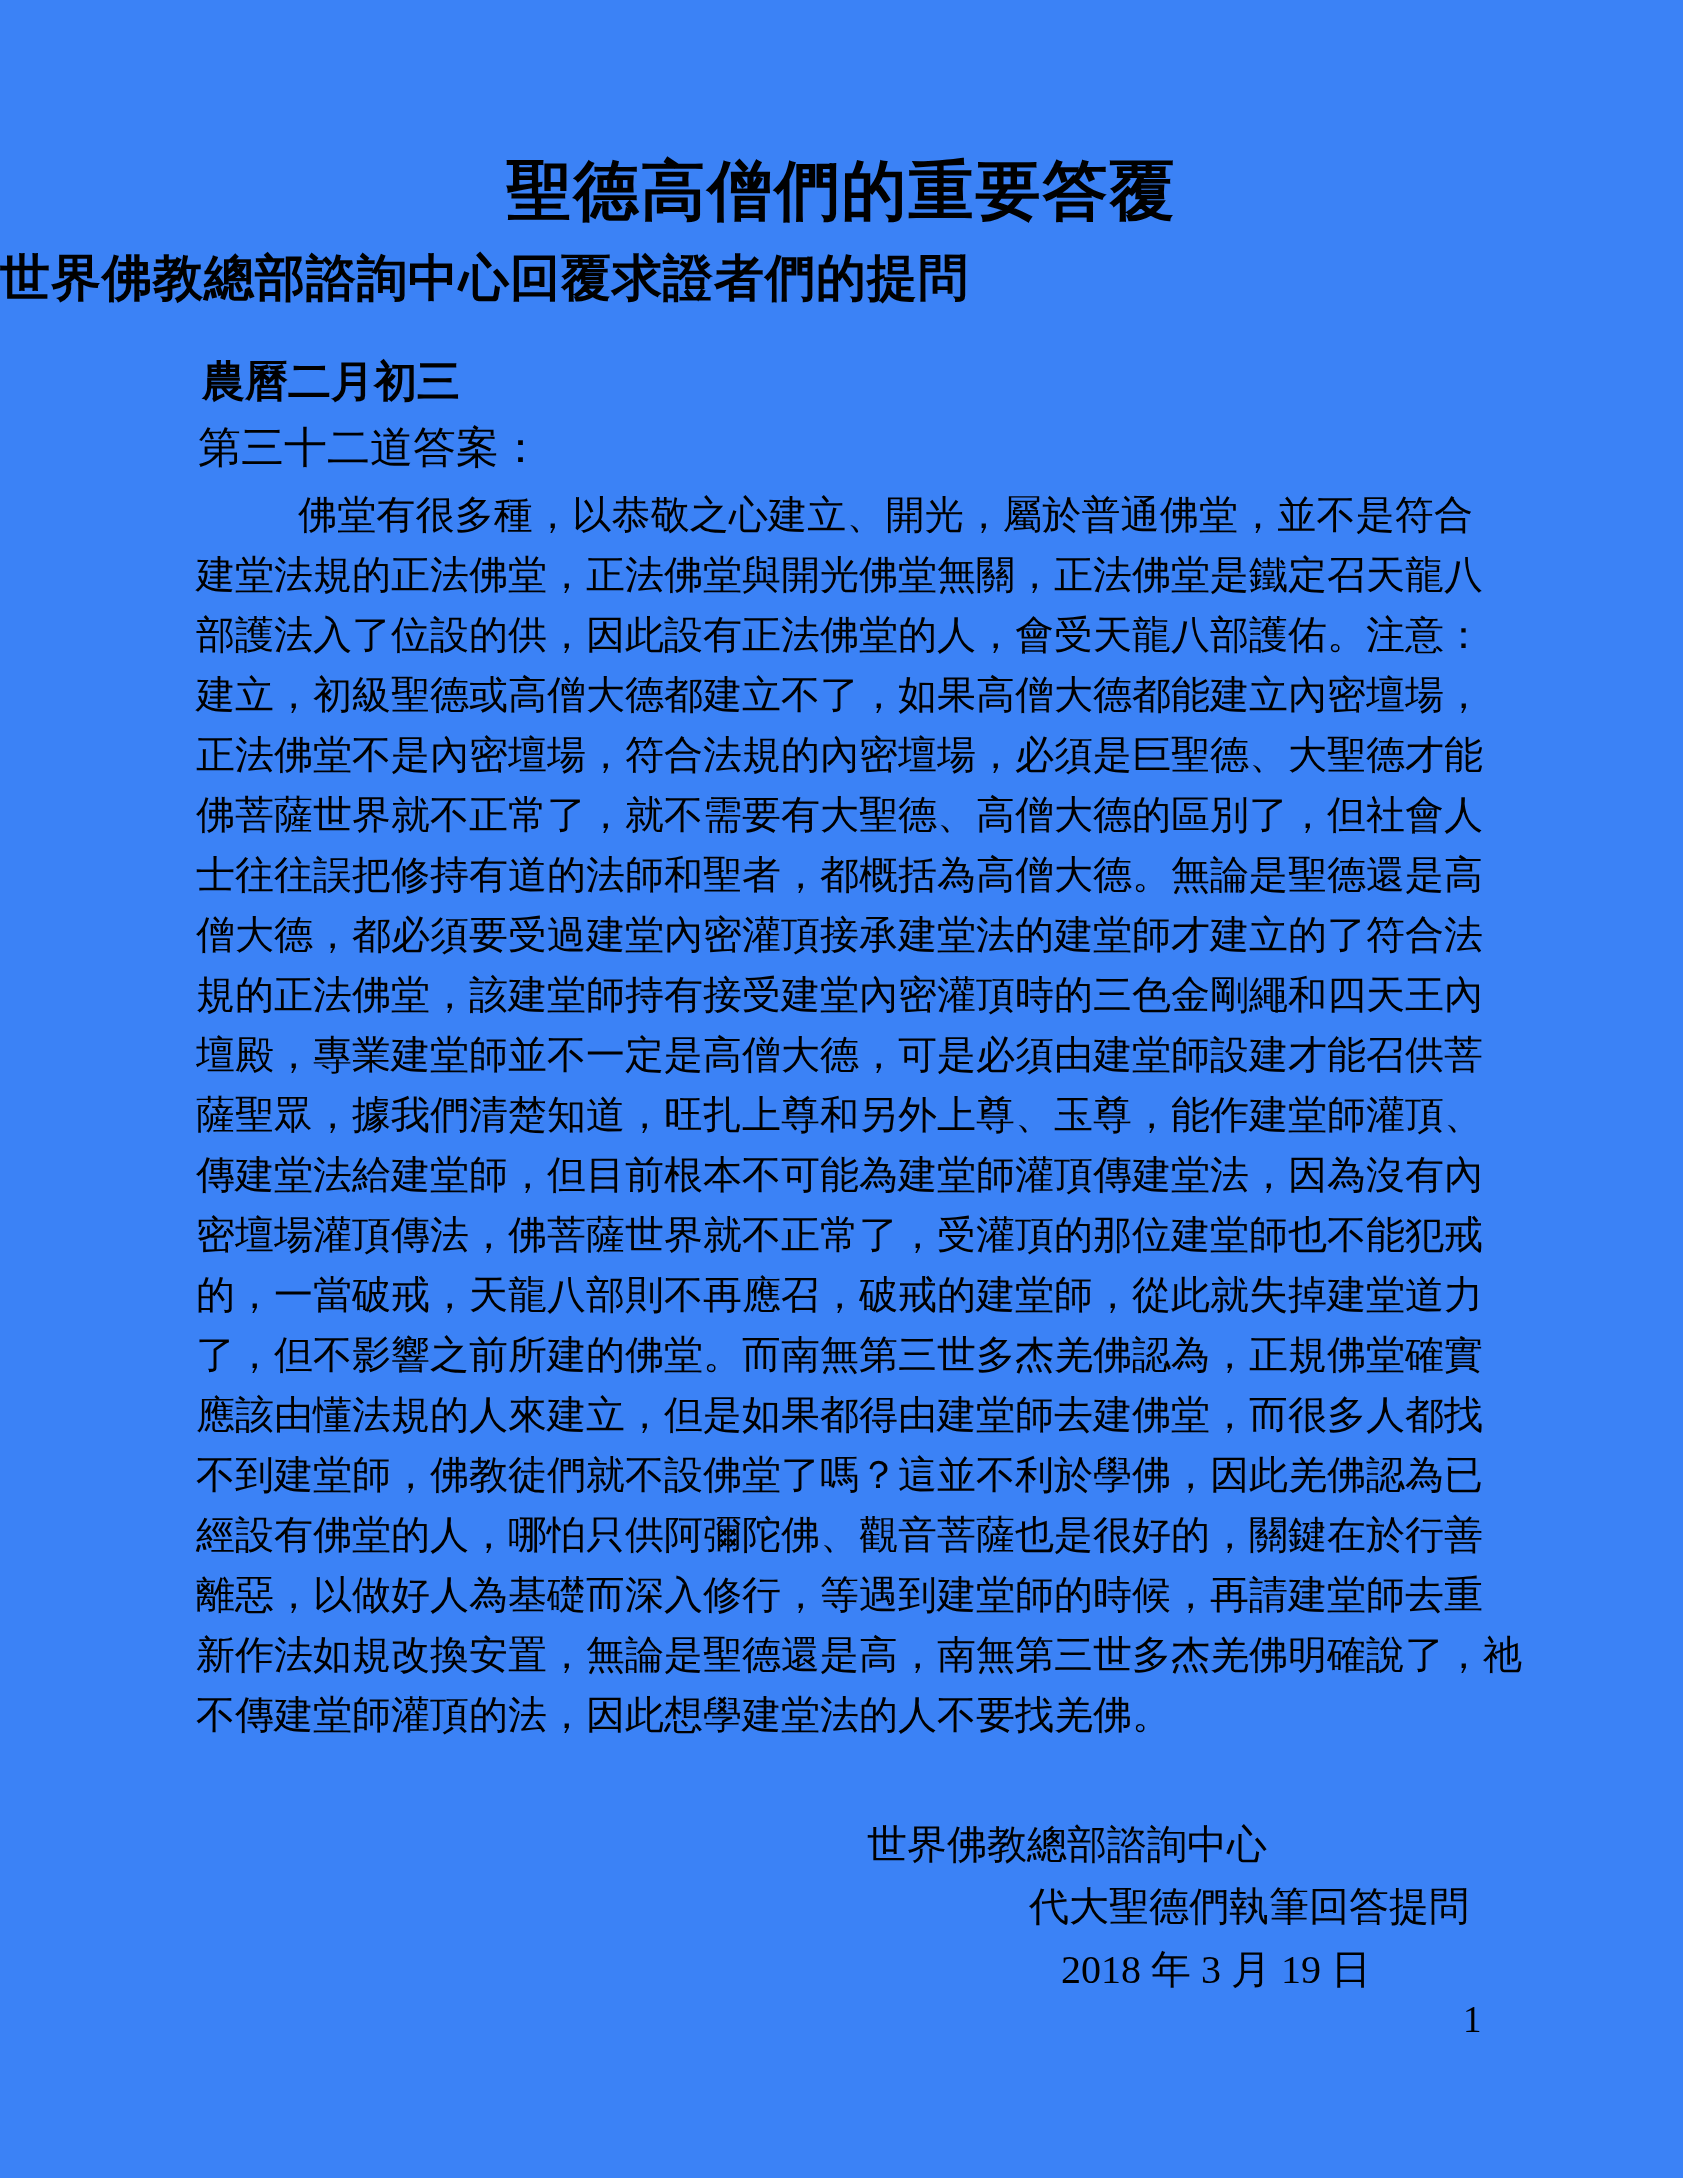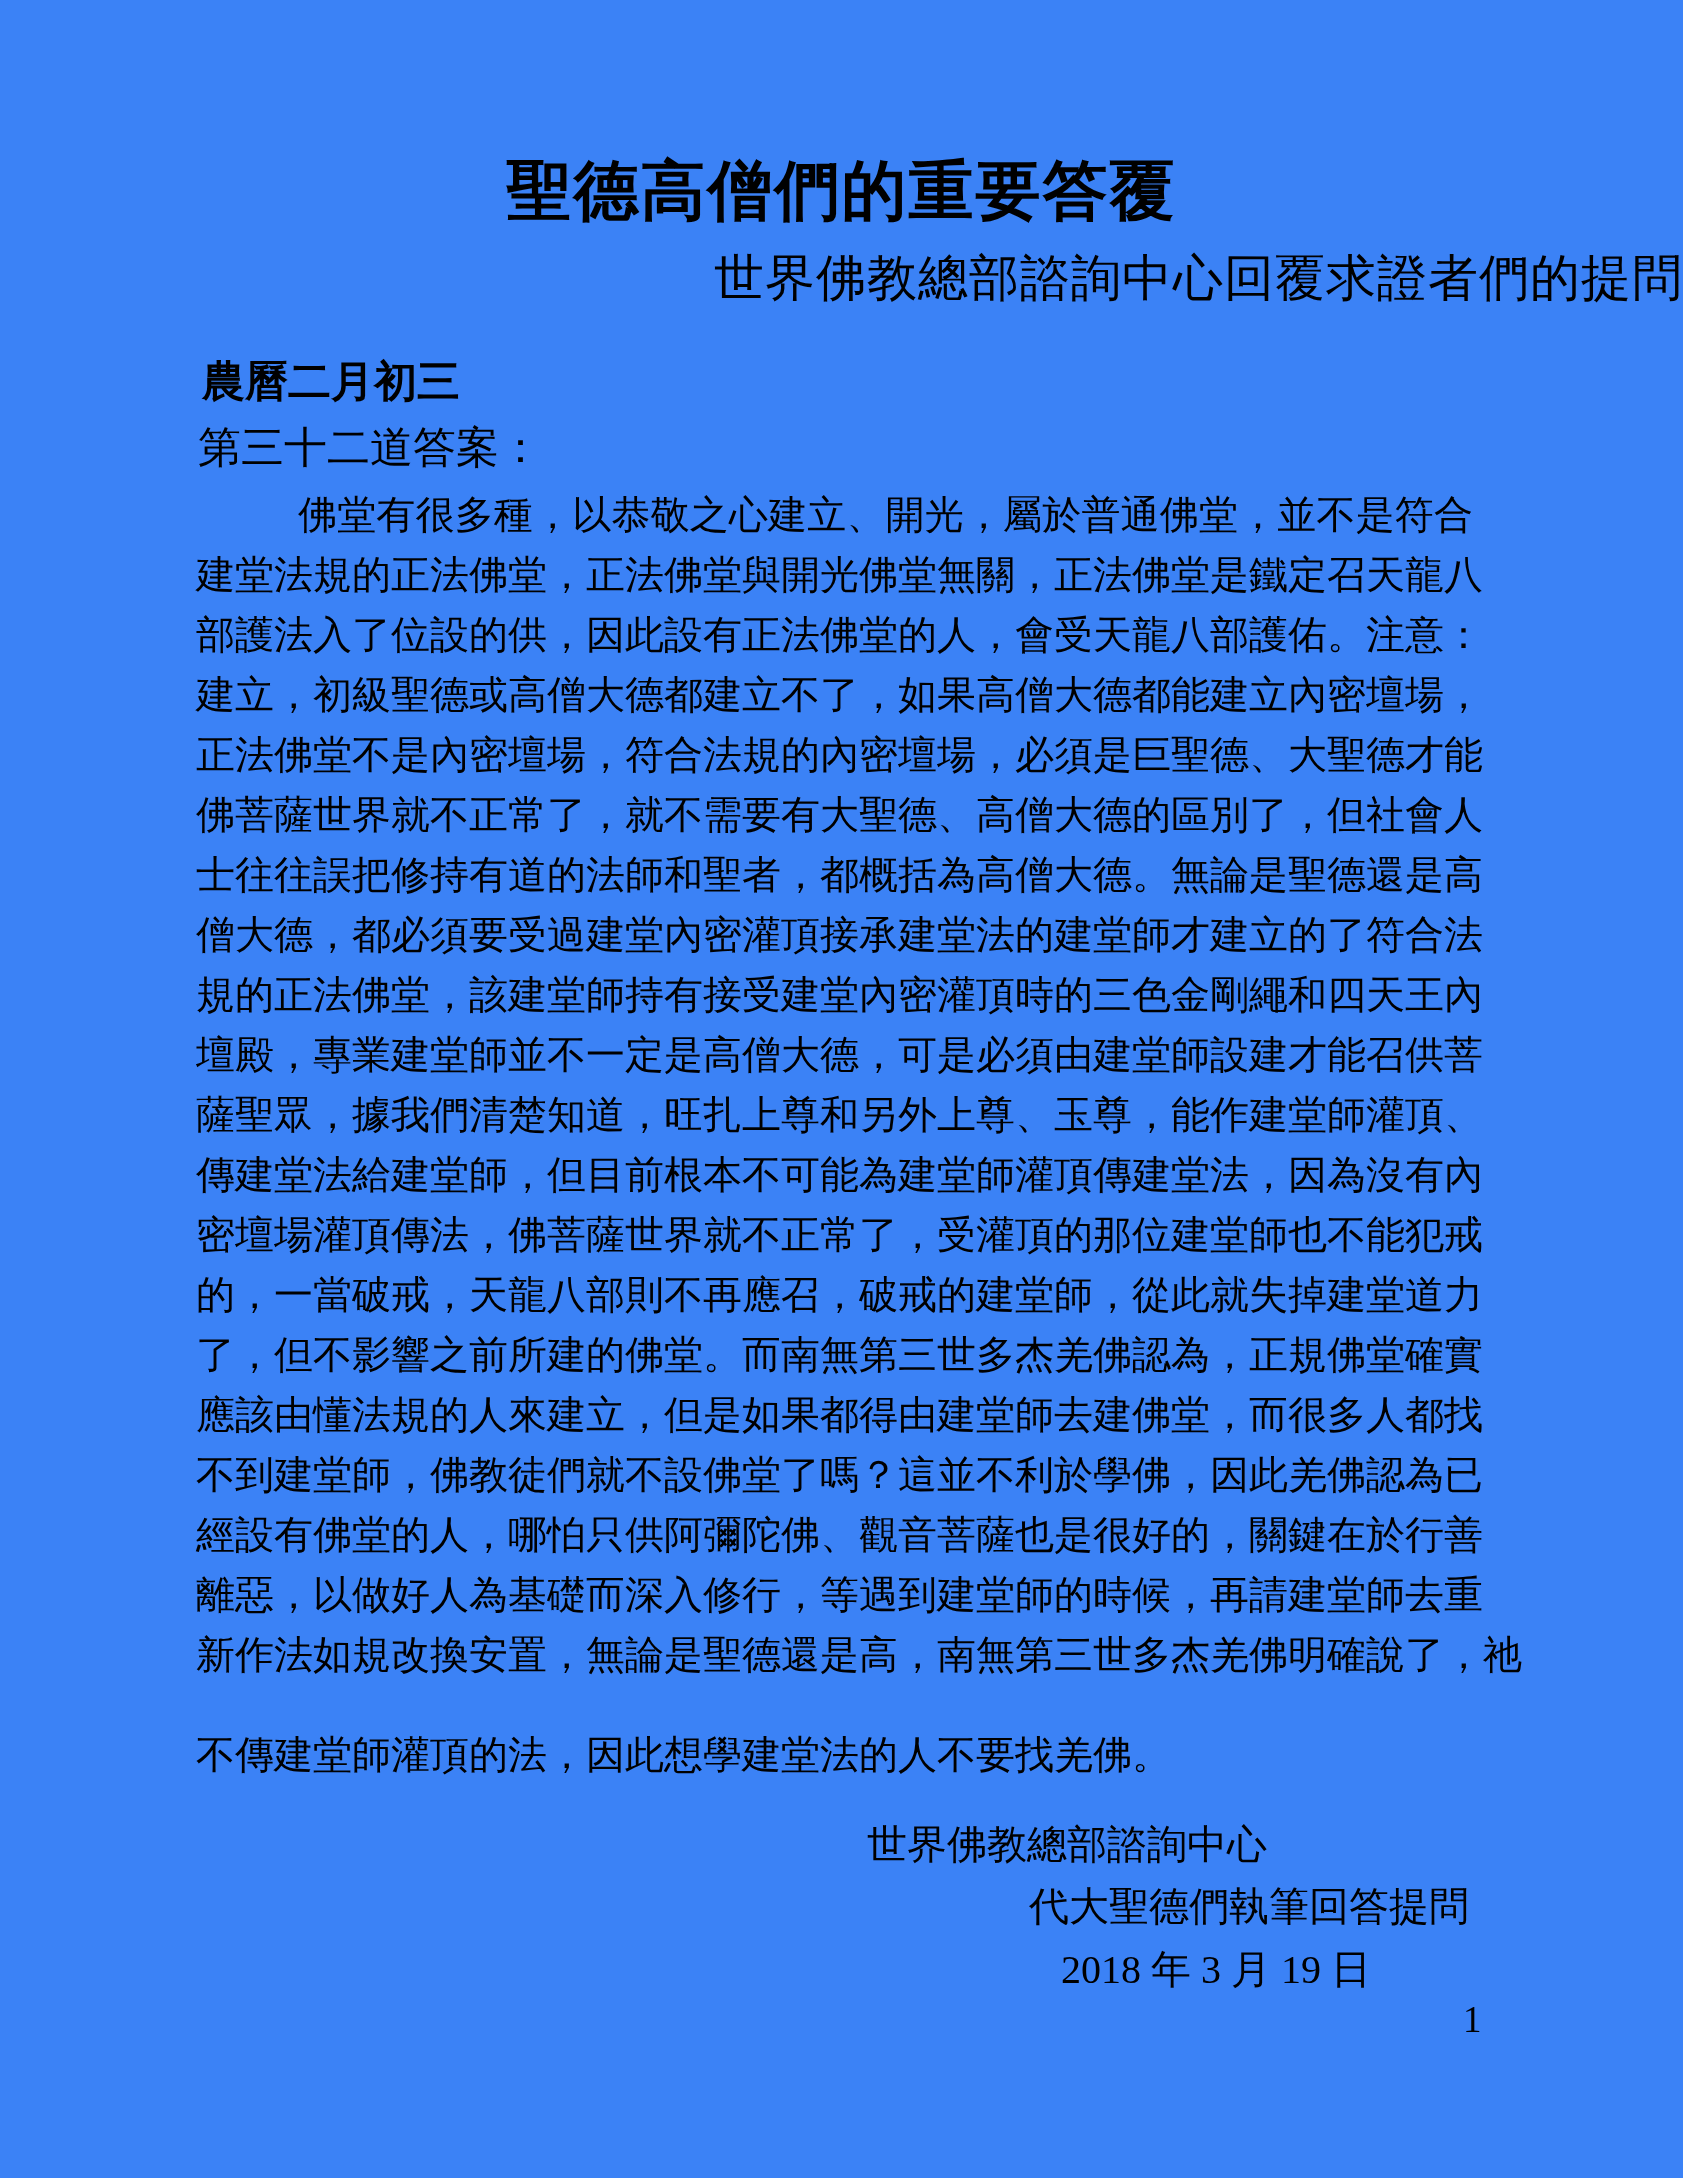--- a/index.html
+++ b/index.html
@@ -21,24 +21,24 @@
     text-align:center;
     font-size:65px;
     line-height:83px;
     font-weight:600;
     letter-spacing:2px;
     white-space:nowrap;
   }
   .doc-subtitle{
     position:absolute;
     top:245px; left:0; width:1683px;
-    text-align:right;
+    text-align:left;
     font-size:50px;
     line-height:67px;
-    font-weight:normal;
+    font-weight:bold;
     letter-spacing:1px;
     white-space:nowrap;
   }
   .h-lunar{
     position:absolute;
     left:202px; top:354px;
     font-size:43px; line-height:55px;
     font-weight:bold;
     white-space:nowrap;
   }
@@ -57,21 +57,21 @@
   .bl{
     height:60px;
     line-height:60px;
     text-align:justify;
     text-align-last:justify;
     text-justify:inter-ideograph;
     white-space:nowrap;
     overflow:visible;
   }
   .bl.indent{ text-indent:102px; }
-  .bl.last{ text-align-last:left;margin-top:40px; }
+  .bl.last{ text-align-last:left; }
   .f-line{
     position:absolute;
     font-size:40px;
     line-height:55px;
     white-space:nowrap;
   }
   .f-org{ left:835px; top:1817px;margin-left:32px; }
   .f-byline{ left:1029px; top:1879px; }
   .f-date{ left:1061px; top:1942px; }
   .page-number{

